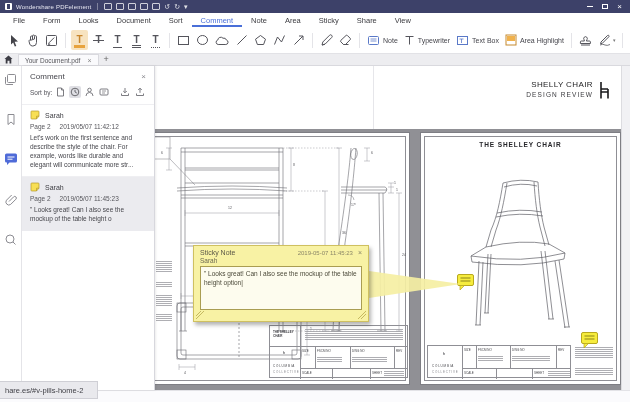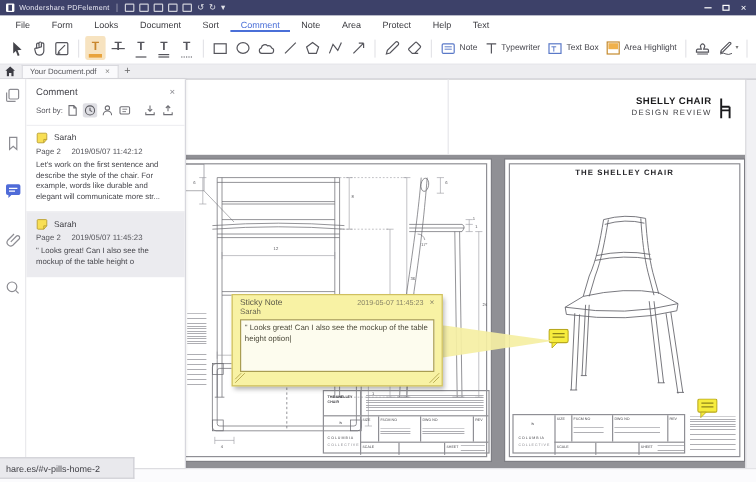--- a/index.html
+++ b/index.html
@@ -66,21 +66,21 @@
   .card-author{display:flex;gap:5px;align-items:center;font-size:7px;color:#3c3c42;margin-bottom:3px;}
   .card-meta{display:flex;gap:9px;color:#56565c;margin-bottom:3px;font-size:6.5px;}
   .card-body{color:#46464c;line-height:1.4;font-size:6.5px;}
 
   
   .viewer{flex:1;position:relative;background:#909095;overflow:hidden;}
   .scrolltrack{position:absolute;right:0;top:0;bottom:0;width:9px;background:#f1f1f4;border-left:1px solid #dcdce0;z-index:7;}
   .prevstrip{position:absolute;left:0;top:0;width:466px;height:63px;background:#fff;}
   .prev-divider{position:absolute;left:218px;top:0;height:63px;width:1px;background:#e6e6ea;}
   .brand{position:absolute;right:28px;top:14px;text-align:right;color:#1c1c1e;}
-  .brand-title{font-size:8px;font-weight:bold;letter-spacing:.4px;}
+  .brand-title{font-size:8px;font-weight:normal;letter-spacing:.4px;}
   .brand-sub{font-size:6.5px;letter-spacing:1.1px;color:#3a3a3e;margin-top:2px;}
   .brand-glyph{position:absolute;right:10px;top:15px;}
 
   .page{position:absolute;background:#fff;box-shadow:0 0 0 1px #7e7e84;}
   .page-left{left:0;top:67px;width:254px;height:251px;}
   .page-right{left:266px;top:67px;width:199px;height:251px;}
   .pframe{position:absolute;border:1px solid #8f8f95;}
   .pframe.right{inset:3px;}
   .pframe.left{top:3px;bottom:3px;right:3px;left:-6px;}
   .rp-heading{position:absolute;top:8px;left:0;right:0;text-align:center;font-size:6.5px;font-weight:bold;letter-spacing:.9px;color:#26262a;}
@@ -101,21 +101,21 @@
   .popup{position:absolute;left:38px;top:179px;width:176px;height:77px;background:#f8f2a4;border:1px solid #cfc060;box-shadow:2px 3px 4px rgba(0,0,0,.3);z-index:6;}
   .popup-head{display:flex;justify-content:space-between;align-items:flex-start;padding:3px 6px 0;font-size:7px;color:#5c5948;}
   .popup-time{font-size:6px;color:#8b8768;display:flex;gap:5px;align-items:center;}
   .popup-close{color:#8b8768;font-size:7px;line-height:1;}
   .popup-author{padding:1px 6px 2px;font-size:6.5px;color:#6b6852;}
   .popup-text{margin:0 6px;height:44px;background:#fdfcee;border:1px solid #a99d52;font-size:6.5px;padding:2px 3px;color:#4c4a3a;line-height:1.4;}
   .corner{position:absolute;bottom:1px;}
 
   
   .statusbar{height:12px;background:#fbfbfd;border-top:1px solid #e3e3e7;}
-  .tooltip{position:absolute;left:0;top:381px;width:112px;height:18px;background:#e9e9ed;border:1px solid #cfcfd5;border-left:none;display:flex;align-items:center;padding-left:5px;font-size:7.5px;color:#3f3f45;z-index:10;}
+  .tooltip{position:absolute;left:0;top:381px;width:98px;height:18px;background:#e9e9ed;border:1px solid #cfcfd5;border-left:none;display:flex;align-items:center;padding-left:5px;font-size:7.5px;color:#3f3f45;z-index:10;}
 </style>
 </head>
 <body>
 
 <div class="app">
 
   <div class="titlebar">
     <div class="tb-logo"></div>
     <div class="tb-appname">Wondershare PDFelement</div>
     <div class="tb-sep"></div>
@@ -139,23 +139,23 @@
 
   <div class="menubar">
     <div class="menu-item">File</div>
     <div class="menu-item">Form</div>
     <div class="menu-item">Looks</div>
     <div class="menu-item">Document</div>
     <div class="menu-item">Sort</div>
     <div class="menu-item active">Comment</div>
     <div class="menu-item">Note</div>
     <div class="menu-item">Area</div>
-    <div class="menu-item">Protect</div>
-    <div class="menu-item">Help</div>
-    <div class="menu-item">Text</div>
+    <div class="menu-item">Sticky</div>
+    <div class="menu-item">Share</div>
+    <div class="menu-item">View</div>
   </div>
 
   <div class="toolbar">
     <div class="tool">
       <svg class="ic" width="12" height="13" viewBox="0 0 12 13">
           <path d="M3,1 L10,7.5 L6.6,7.8 L8.3,12 L6.8,12.6 L5.2,8.6 L3,10.6 Z" fill="#44444a"></path>
         </svg>
     </div>
     <div class="tool">
       <svg class="ic" width="12" height="13" viewBox="0 0 12 13" fill="none" stroke="#55555c" stroke-width="1">

